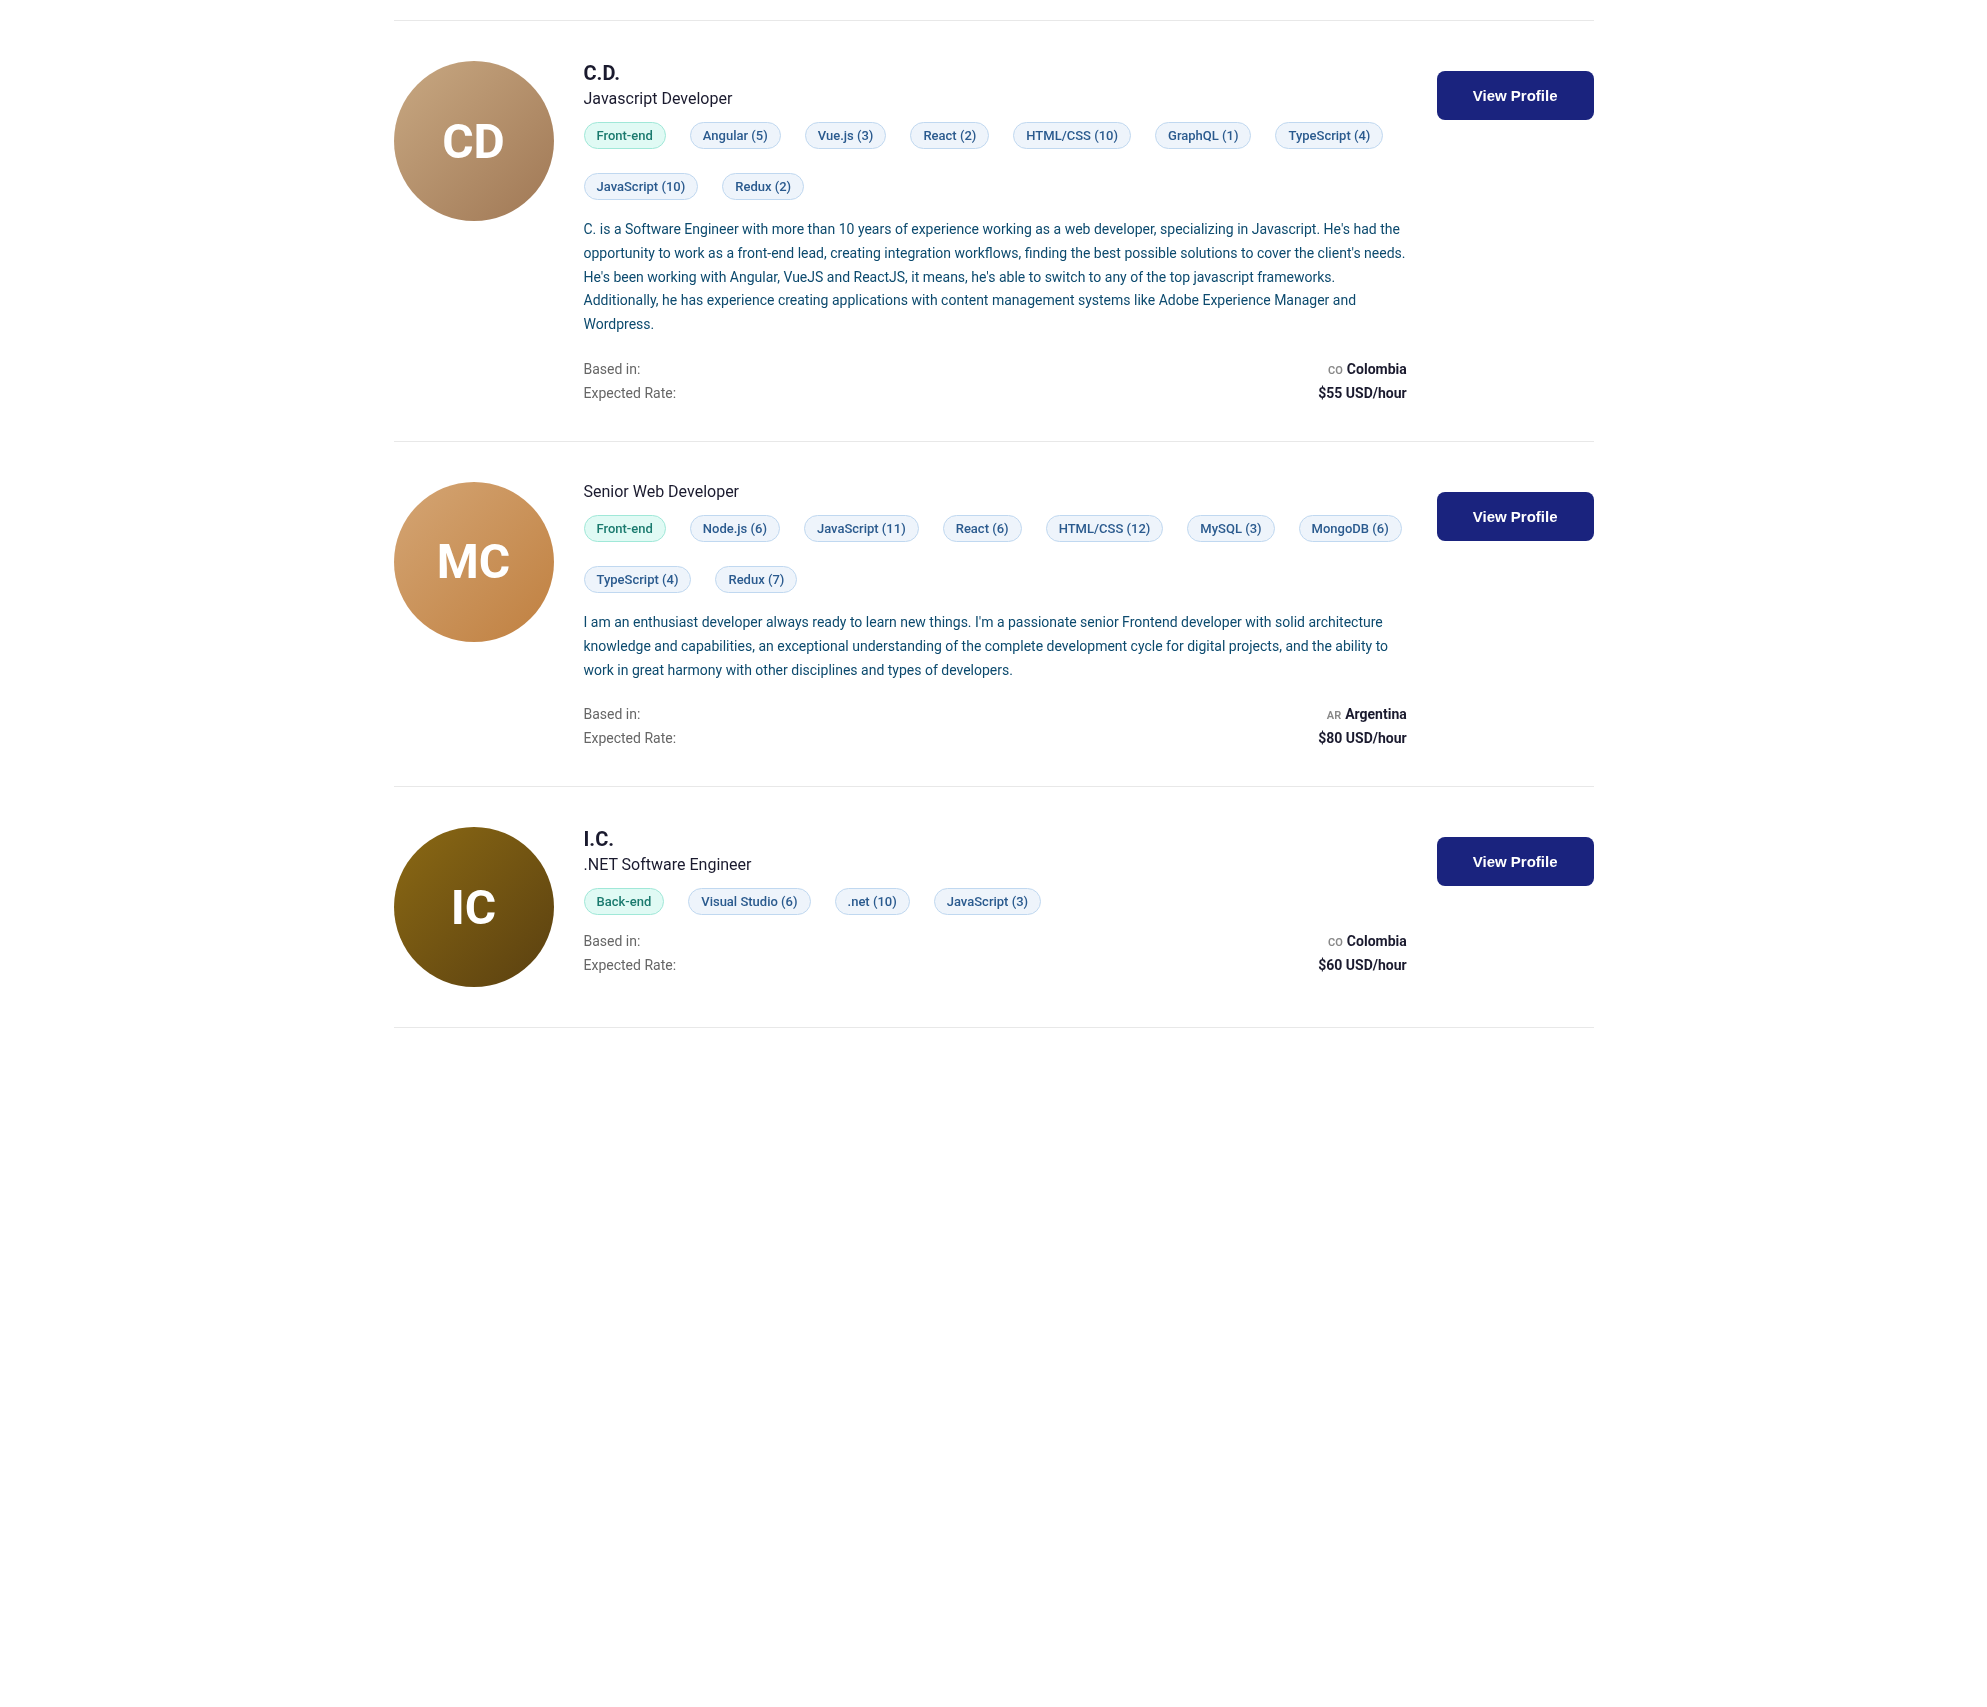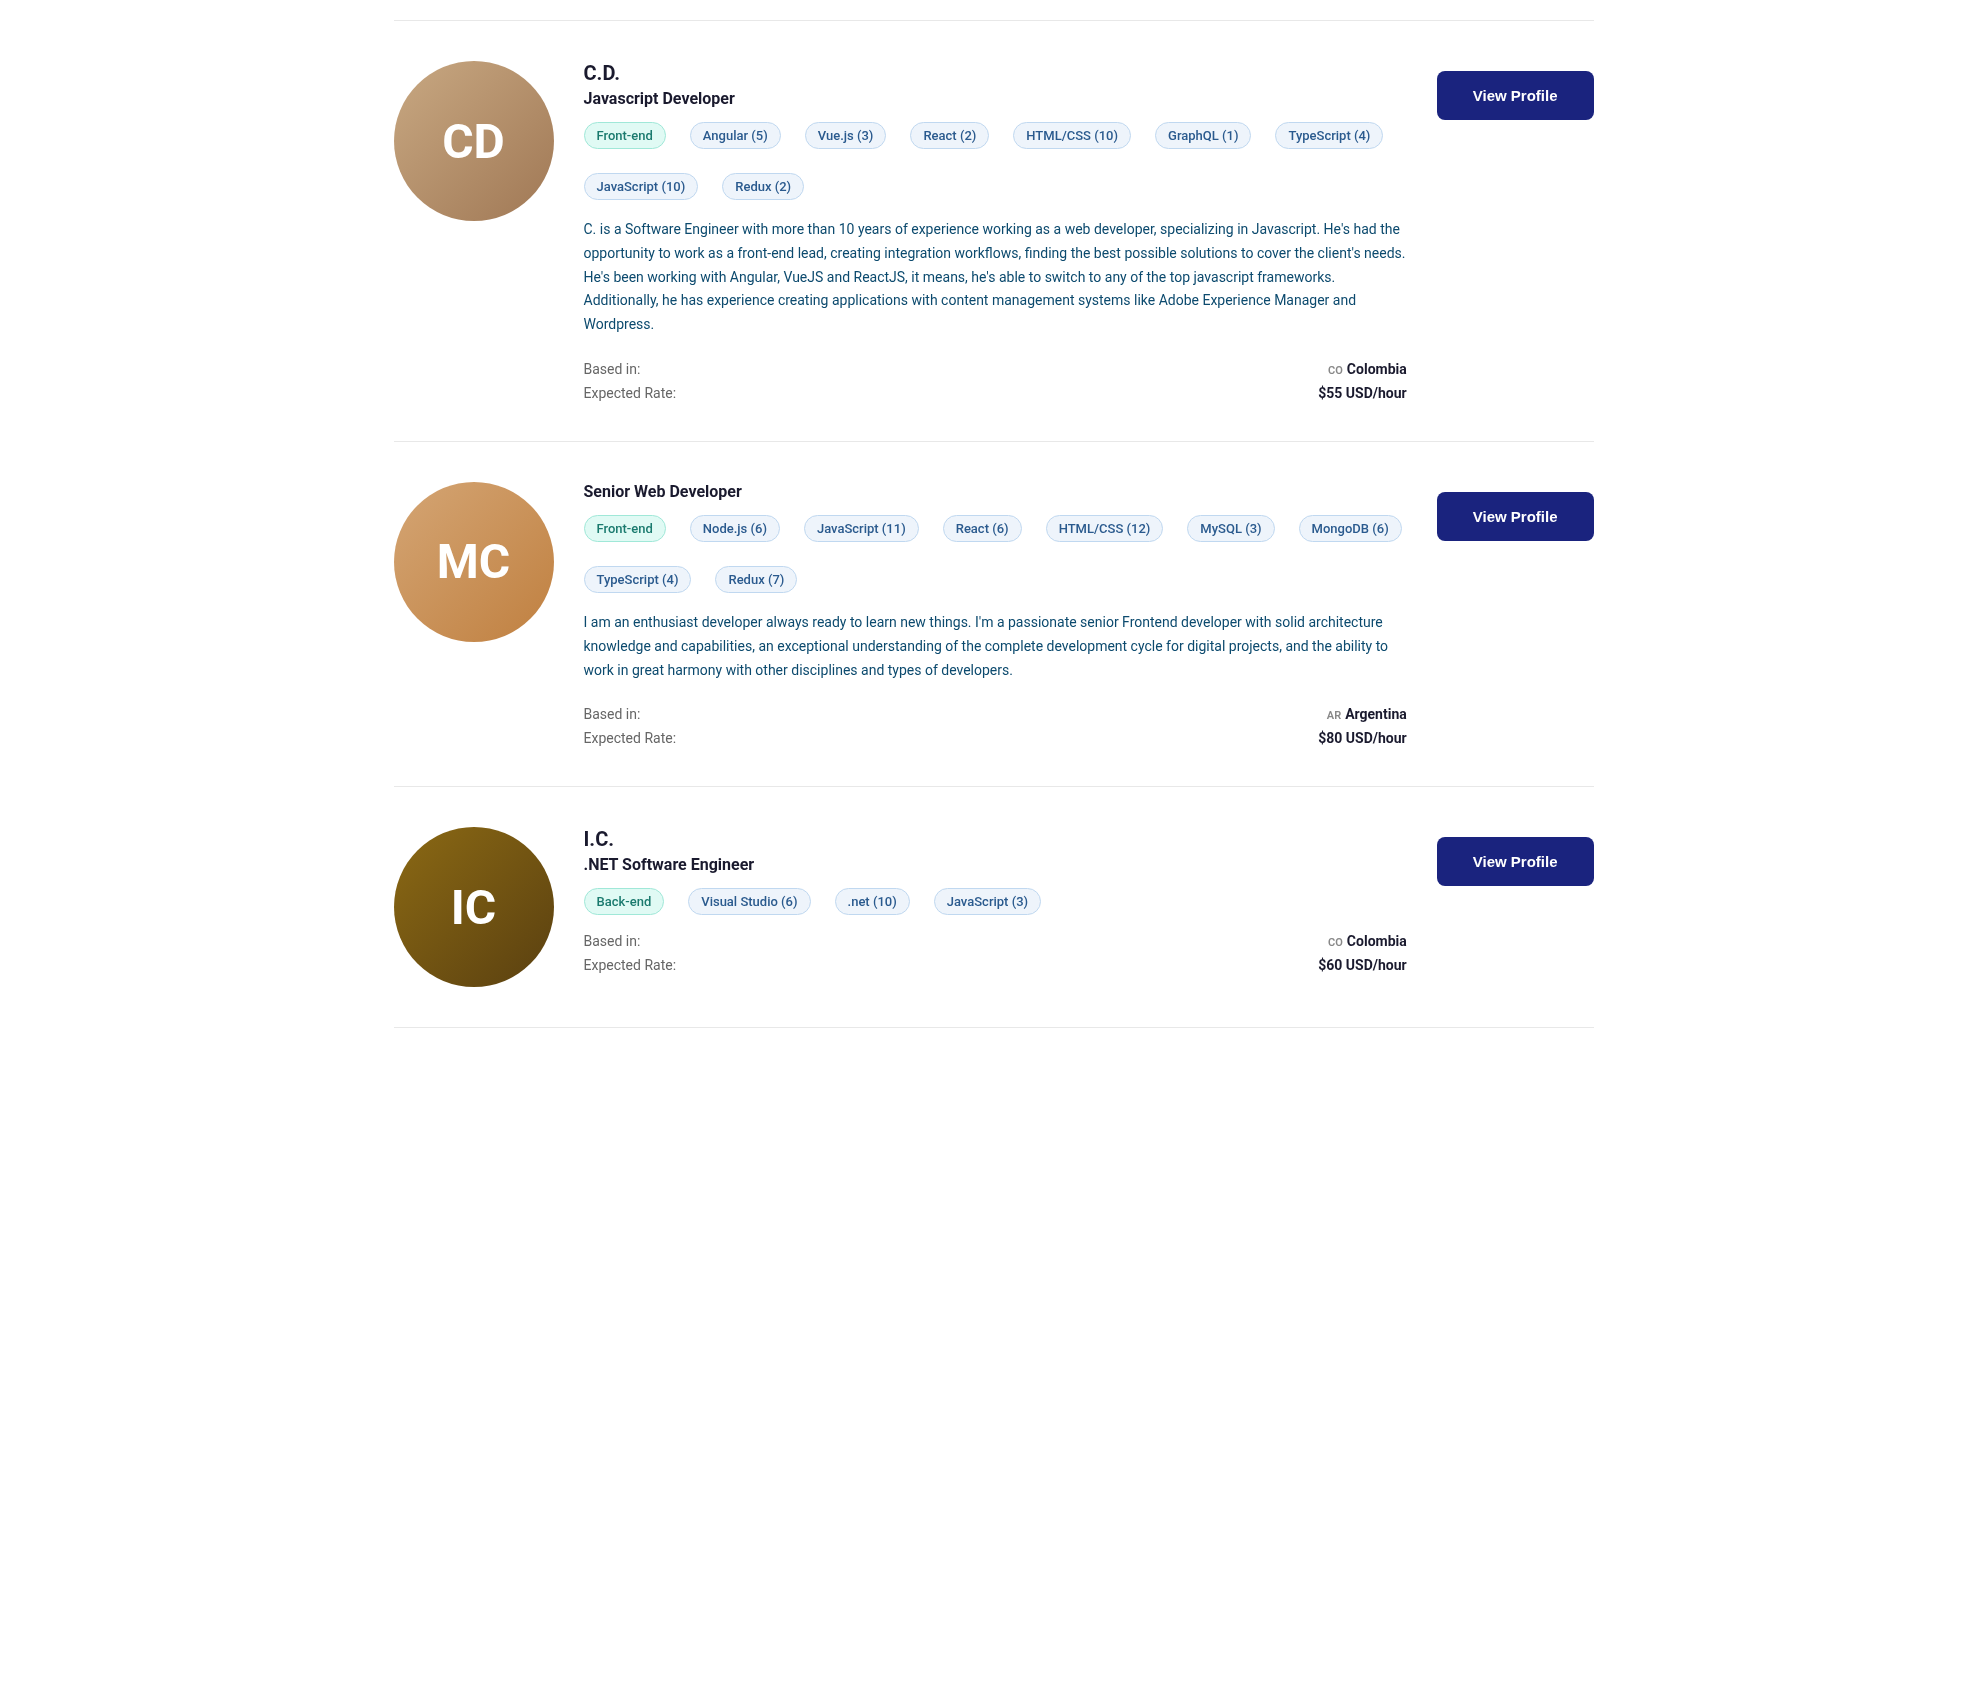--- a/index.html
+++ b/index.html
@@ -81,21 +81,21 @@
 
     .developer-name {
       font-size: 20px;
       font-weight: 700;
       color: #1a1a2e;
       margin-bottom: 4px;
     }
 
     .developer-title {
       font-size: 16px;
-      font-weight: 700;
+      font-weight: 400;
       color: #1a1a2e;
       margin-bottom: 14px;
     }
 
     .skills-container {
       display: flex;
       flex-wrap: wrap;
       gap: 24px;
       margin-bottom: 18px;
     }

